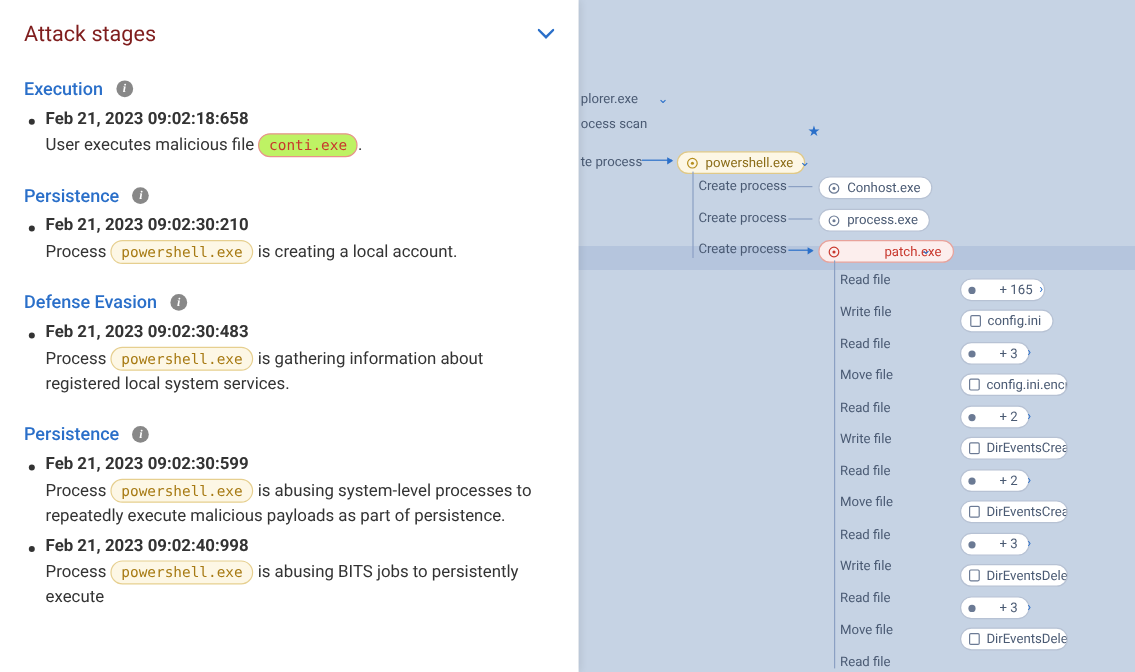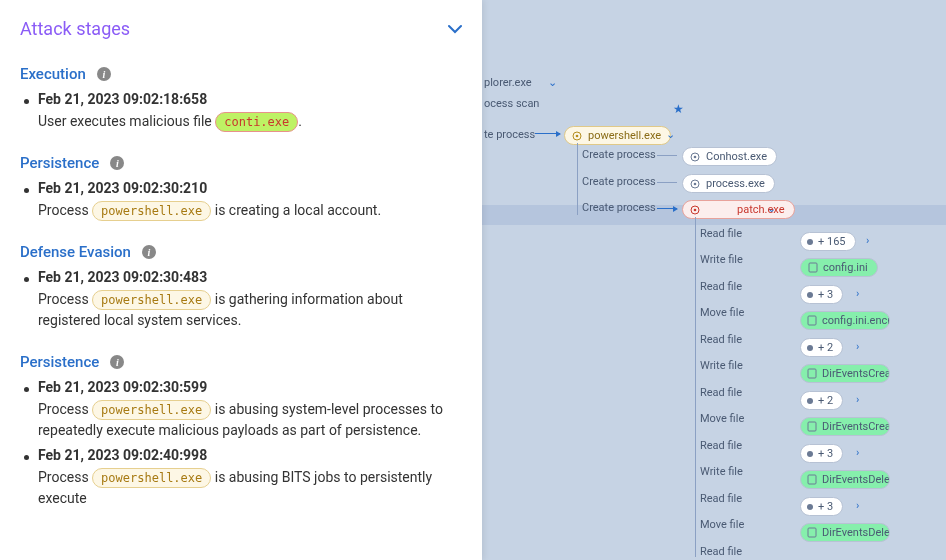--- a/index.html
+++ b/index.html
@@ -25,21 +25,21 @@
   }
   .panel-header {
     display: flex;
     justify-content: space-between;
     align-items: center;
     margin-bottom: 26px;
   }
   .panel-title {
     font-size: 18px;
     font-weight: 400;
-    color: #8b5cf6;
+    color: #7f1d1d;
   }
   .chevron-large {
     color: #2a6fc9;
     font-size: 14px;
   }
   .stage-heading {
     color: #2a6fc9;
     font-size: 15px;
     font-weight: 500;
     display: inline-flex;
@@ -175,34 +175,34 @@
   }
   .star {
     position: absolute;
     color: #2a6fc9;
     font-size: 12px;
   }
   .count-chip {
     position: absolute;
     display: inline-flex;
     align-items: center;
-    gap: 5px;
+    gap: 20px;
     background: #fff;
     border: 1px solid #b7c2d4;
     border-radius: 11px;
     padding: 2px 9px 2px 6px;
     font-size: 11px;
     color: #4a5a73;
   }
   .file-chip {
     position: absolute;
     display: inline-flex;
     align-items: center;
     gap: 5px;
-    background: #86efac;
+    background: #ffffff;
     border: 1px solid #b7c2d4;
     border-radius: 11px;
     padding: 2px 9px 2px 6px;
     font-size: 11px;
     max-width: 90px;
     overflow: hidden;
     text-overflow: ellipsis;
     white-space: nowrap;
     color: #4a5a73;
   }

